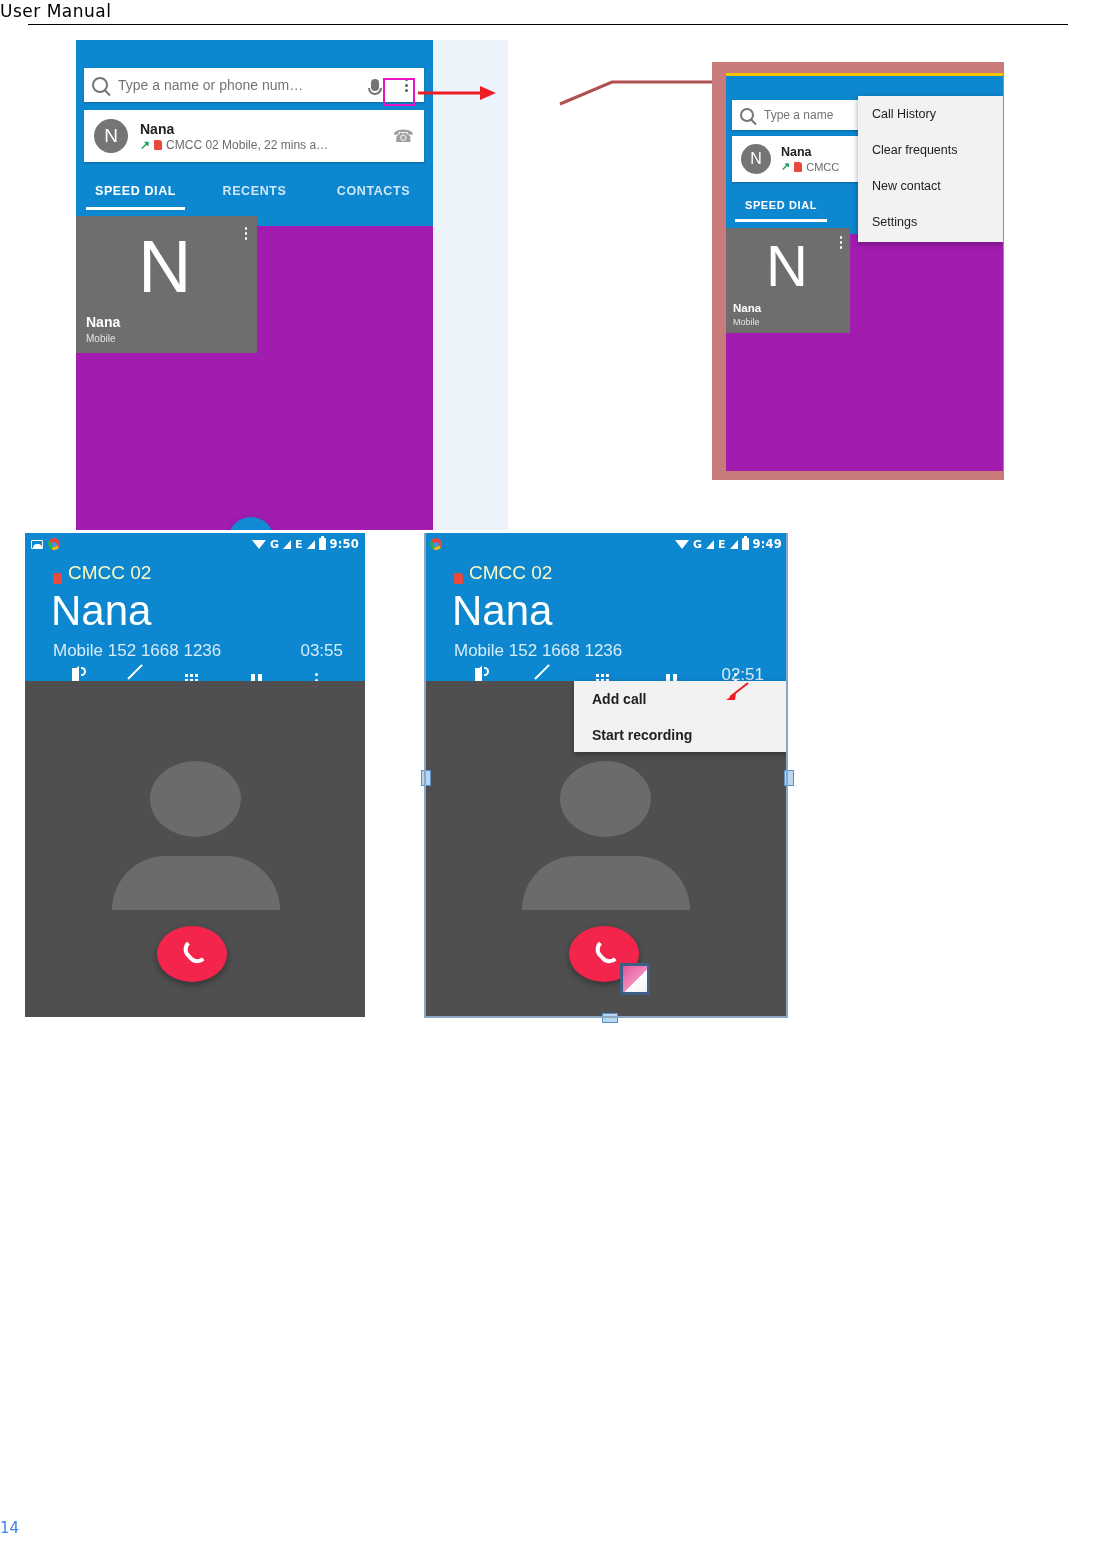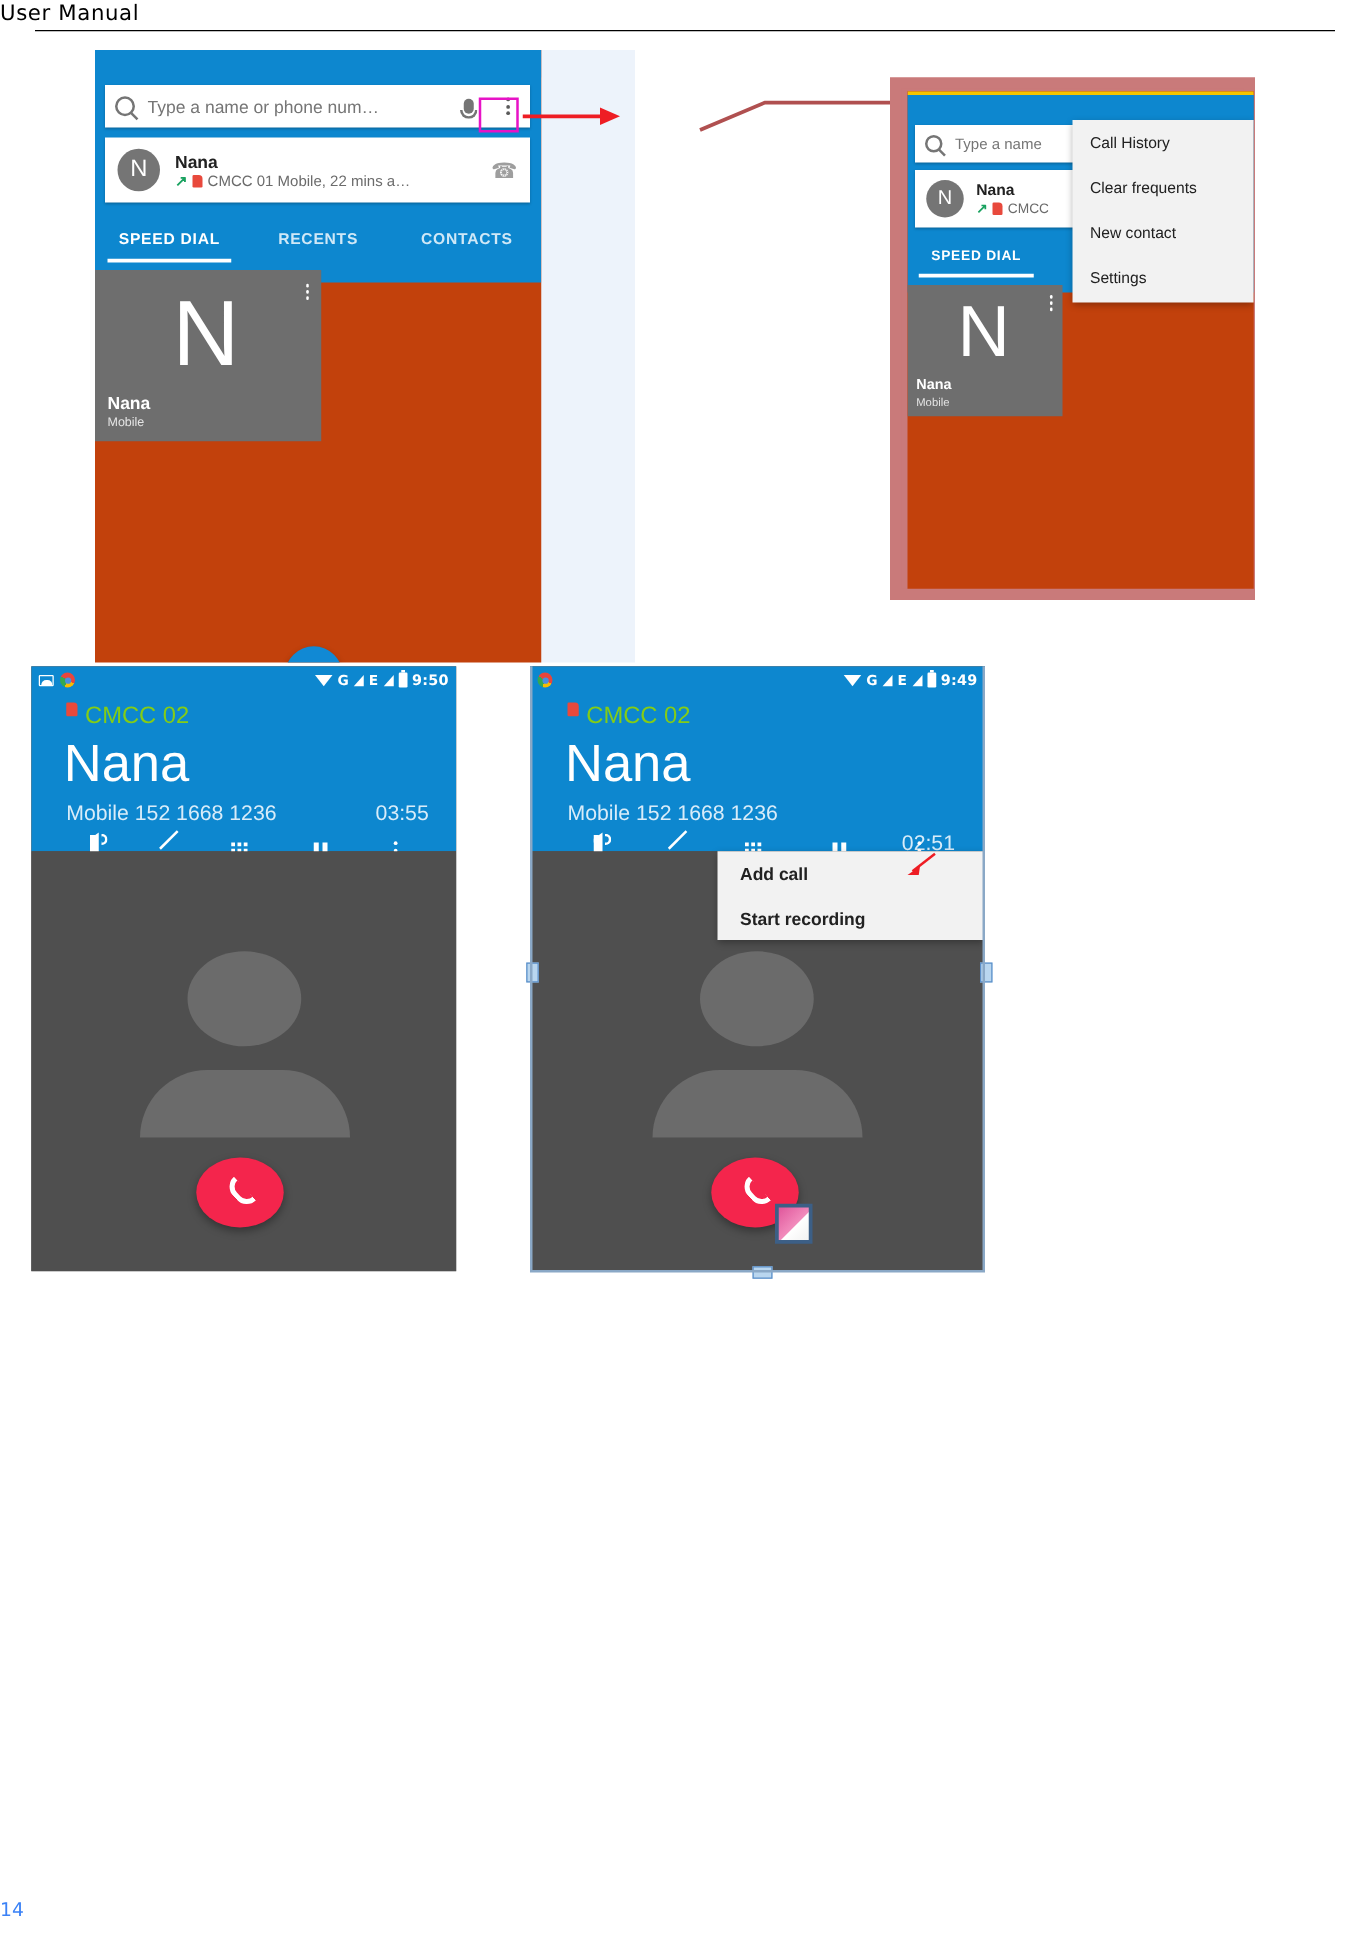--- a/index.html
+++ b/index.html
@@ -44,21 +44,21 @@
     position: absolute;
     left: 0; top: 1519px;
     font-size: 15px;
     color: #3b82f6;
     font-family: "DejaVu Sans", sans-serif;
   }
 
   
   .phone {
     position: absolute;
-    background: #c2410c;
+    background: #a21caf;
     overflow: hidden;
   }
   .statusbar {
     position: absolute;
     left: 0; top: 0;
     width: 100%;
     height: 22px;
     background: #0d87cf;
     display: flex;
     align-items: center;
@@ -178,21 +178,21 @@
 
   
   .popup {
     position: absolute; background: #f2f2f2;
     box-shadow: 0 2px 6px rgba(0,0,0,0.35);
   }
   .popup-item { color: #212121; display:flex; align-items:center; box-sizing:border-box;}
 
   
   .callhead { position: absolute; left:0; width: 100%; background: #0d87cf; }
-  .call-op { color:#84cc16; display:flex; align-items:flex-start; gap:6px; }
+  .call-op { color:#fef9c3; display:flex; align-items:flex-end; gap:6px; }
   .call-name { color:#fff; font-weight: 300; }
   .call-num { color:#d8ecf9; }
   .call-timer { color:#d8ecf9; }
   .callbtns { display:flex; align-items:center; justify-content:space-around; }
   .cb { color:#fff; position: relative; }
   .ic-speaker { width:0;height:0;border-top:5px solid transparent;border-bottom:5px solid transparent;border-right:7px solid #fff; position:relative;}
   .ic-speaker:before{content:"";position:absolute;left:0px;top:-3px;width:4px;height:6px;background:#fff;}
   .ic-speaker:after{content:"";position:absolute;left:9px;top:-4px;width:5px;height:9px;border:2px solid #fff;border-left:none;border-radius:0 7px 7px 0;box-sizing:border-box;}
   .ic-micmute { width: 8px; height: 12px; background: #fff; border-radius: 4px; position: relative;}
   .ic-micmute:after{content:"";position:absolute;left:-3px;top:9px;width:14px;height:7px;border:2px solid #fff;border-top:none;border-radius:0 0 8px 8px;box-sizing:border-box;}
@@ -280,21 +280,21 @@
       </span>
   </div>
 
   <div class="favrow" style="left:8px;top:70px;width:340px;height:52px;padding:0 10px;gap:12px;">
     <span class="avatar-circ" style="width:34px;height:34px;font-size:19px;">N</span>
     <span style="display:flex;flex-direction:column;gap:1px;overflow:hidden;">
       <span class="fav-name" style="font-size:14px;">Nana</span>
       <span class="fav-sub" style="font-size:12px;">
         <span class="arrow-out">↗</span>
         <span class="simchip"></span>
-        <span>CMCC 01 Mobile, 22 mins a…</span>
+        <span>CMCC 02 Mobile, 22 mins a…</span>
       </span>
     </span>
     <span class="phone-hand" style="font-size:17px;">☎</span>
   </div>
 
   <div class="tabs" style="left:0;top:132px;width:357px;height:38px;">
     <div class="tab active" style="width:119px;line-height:38px;font-size:12.5px;">SPEED DIAL</div>
     <div class="tab" style="width:119px;line-height:38px;font-size:12.5px;">RECENTS</div>
     <div class="tab" style="width:119px;line-height:38px;font-size:12.5px;">CONTACTS</div>
   </div>

